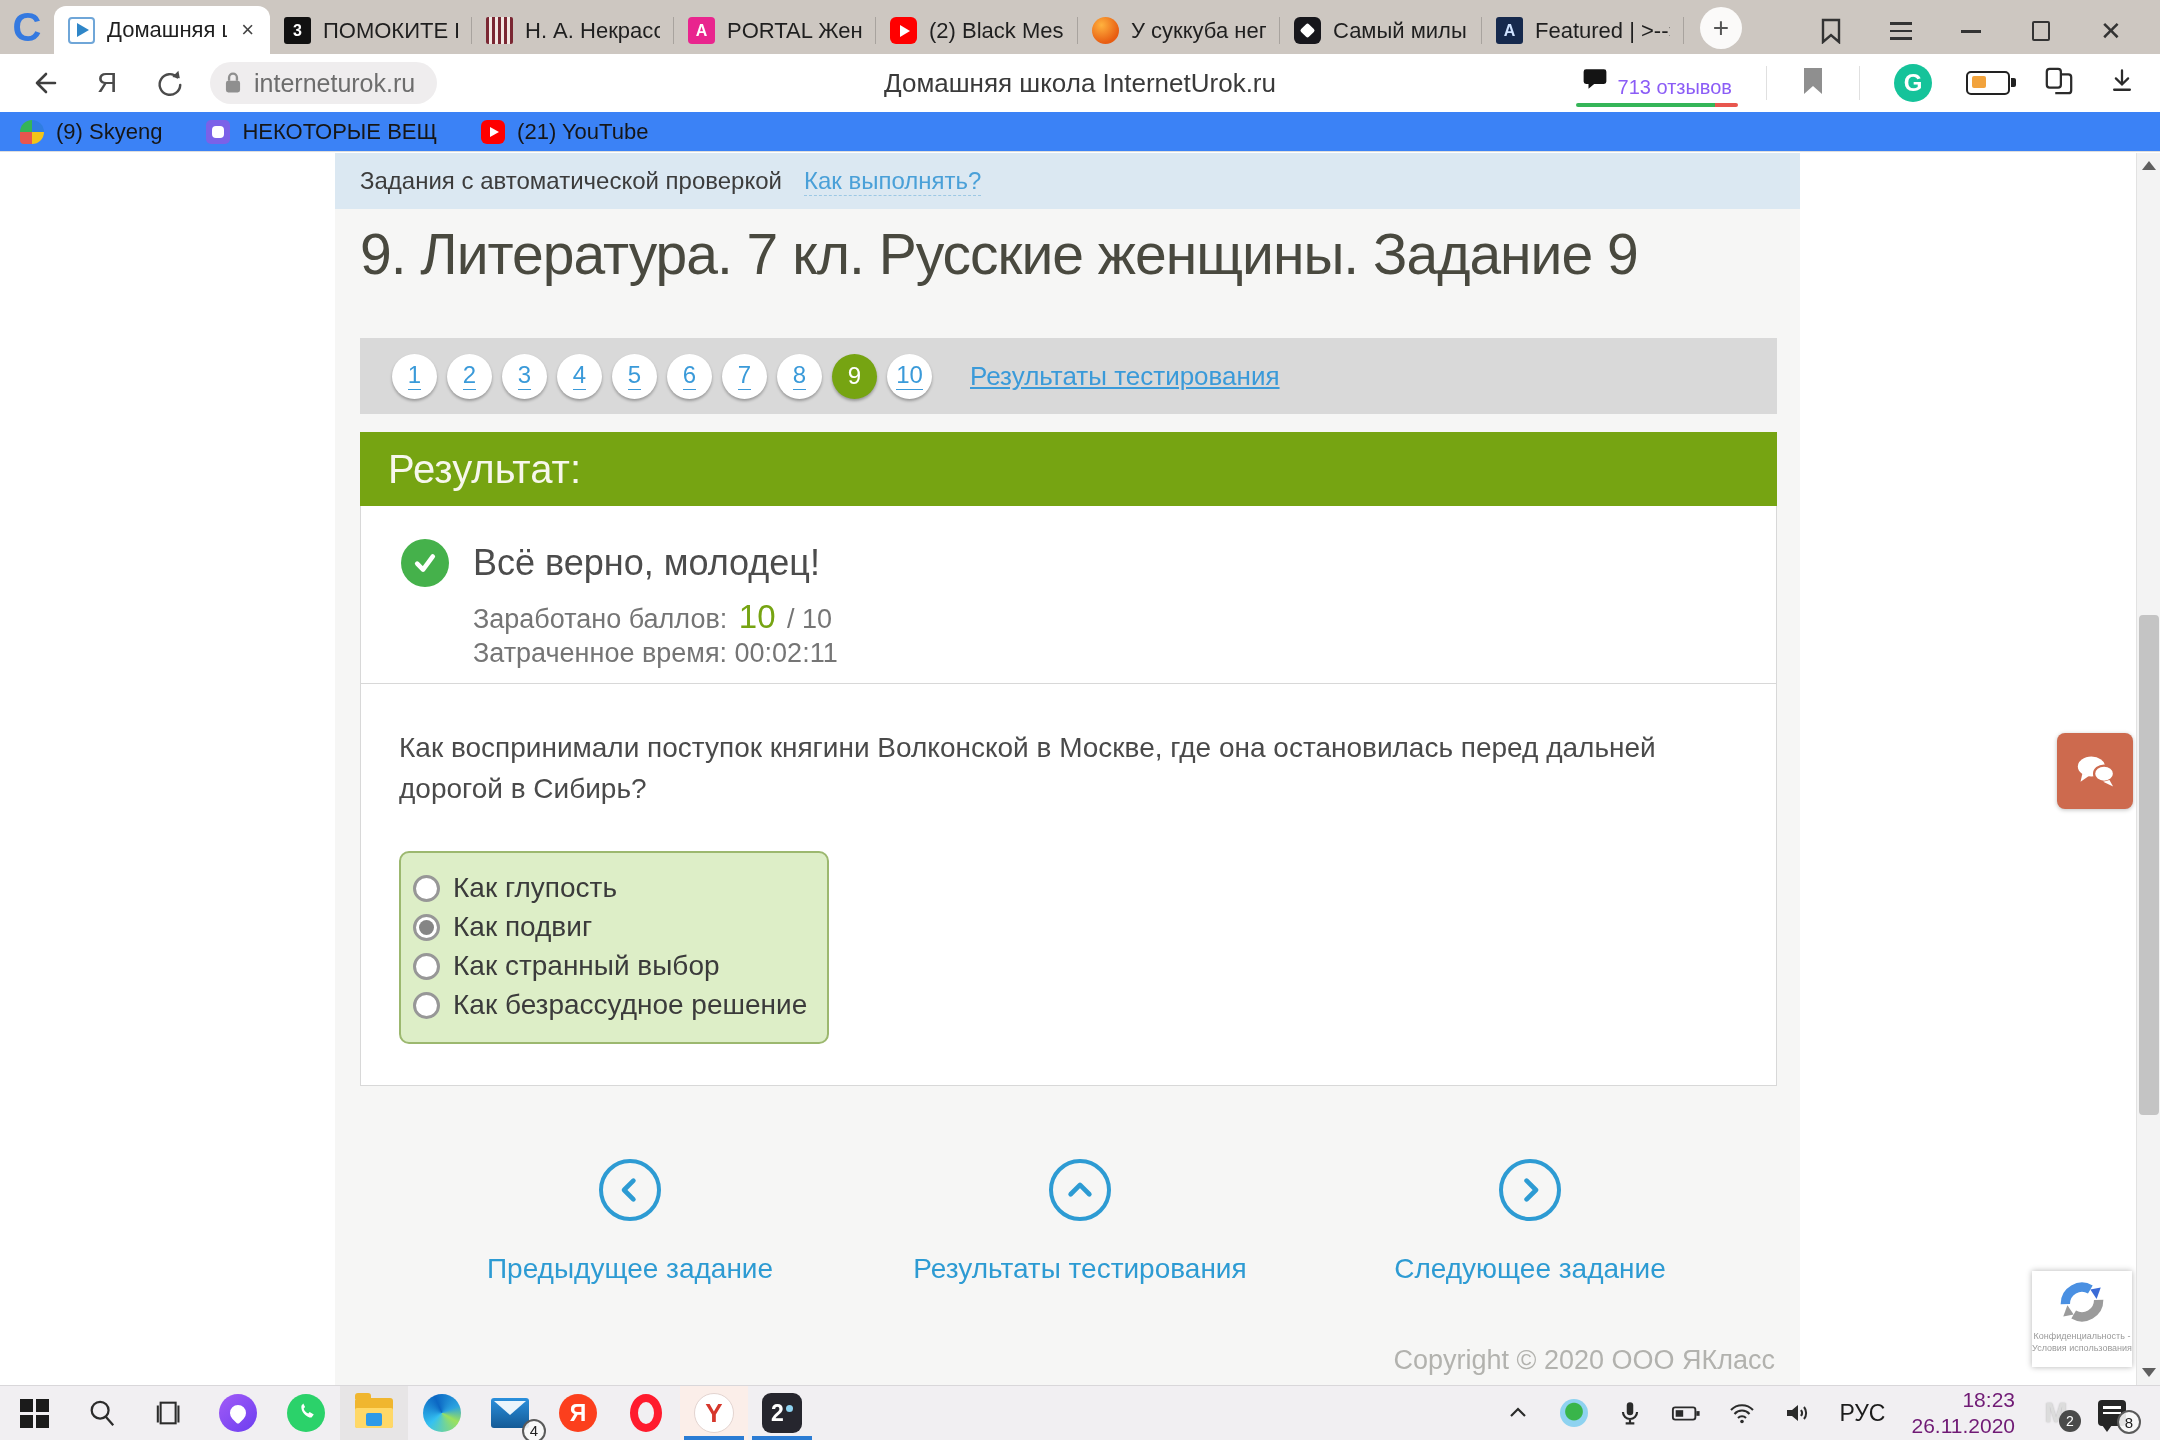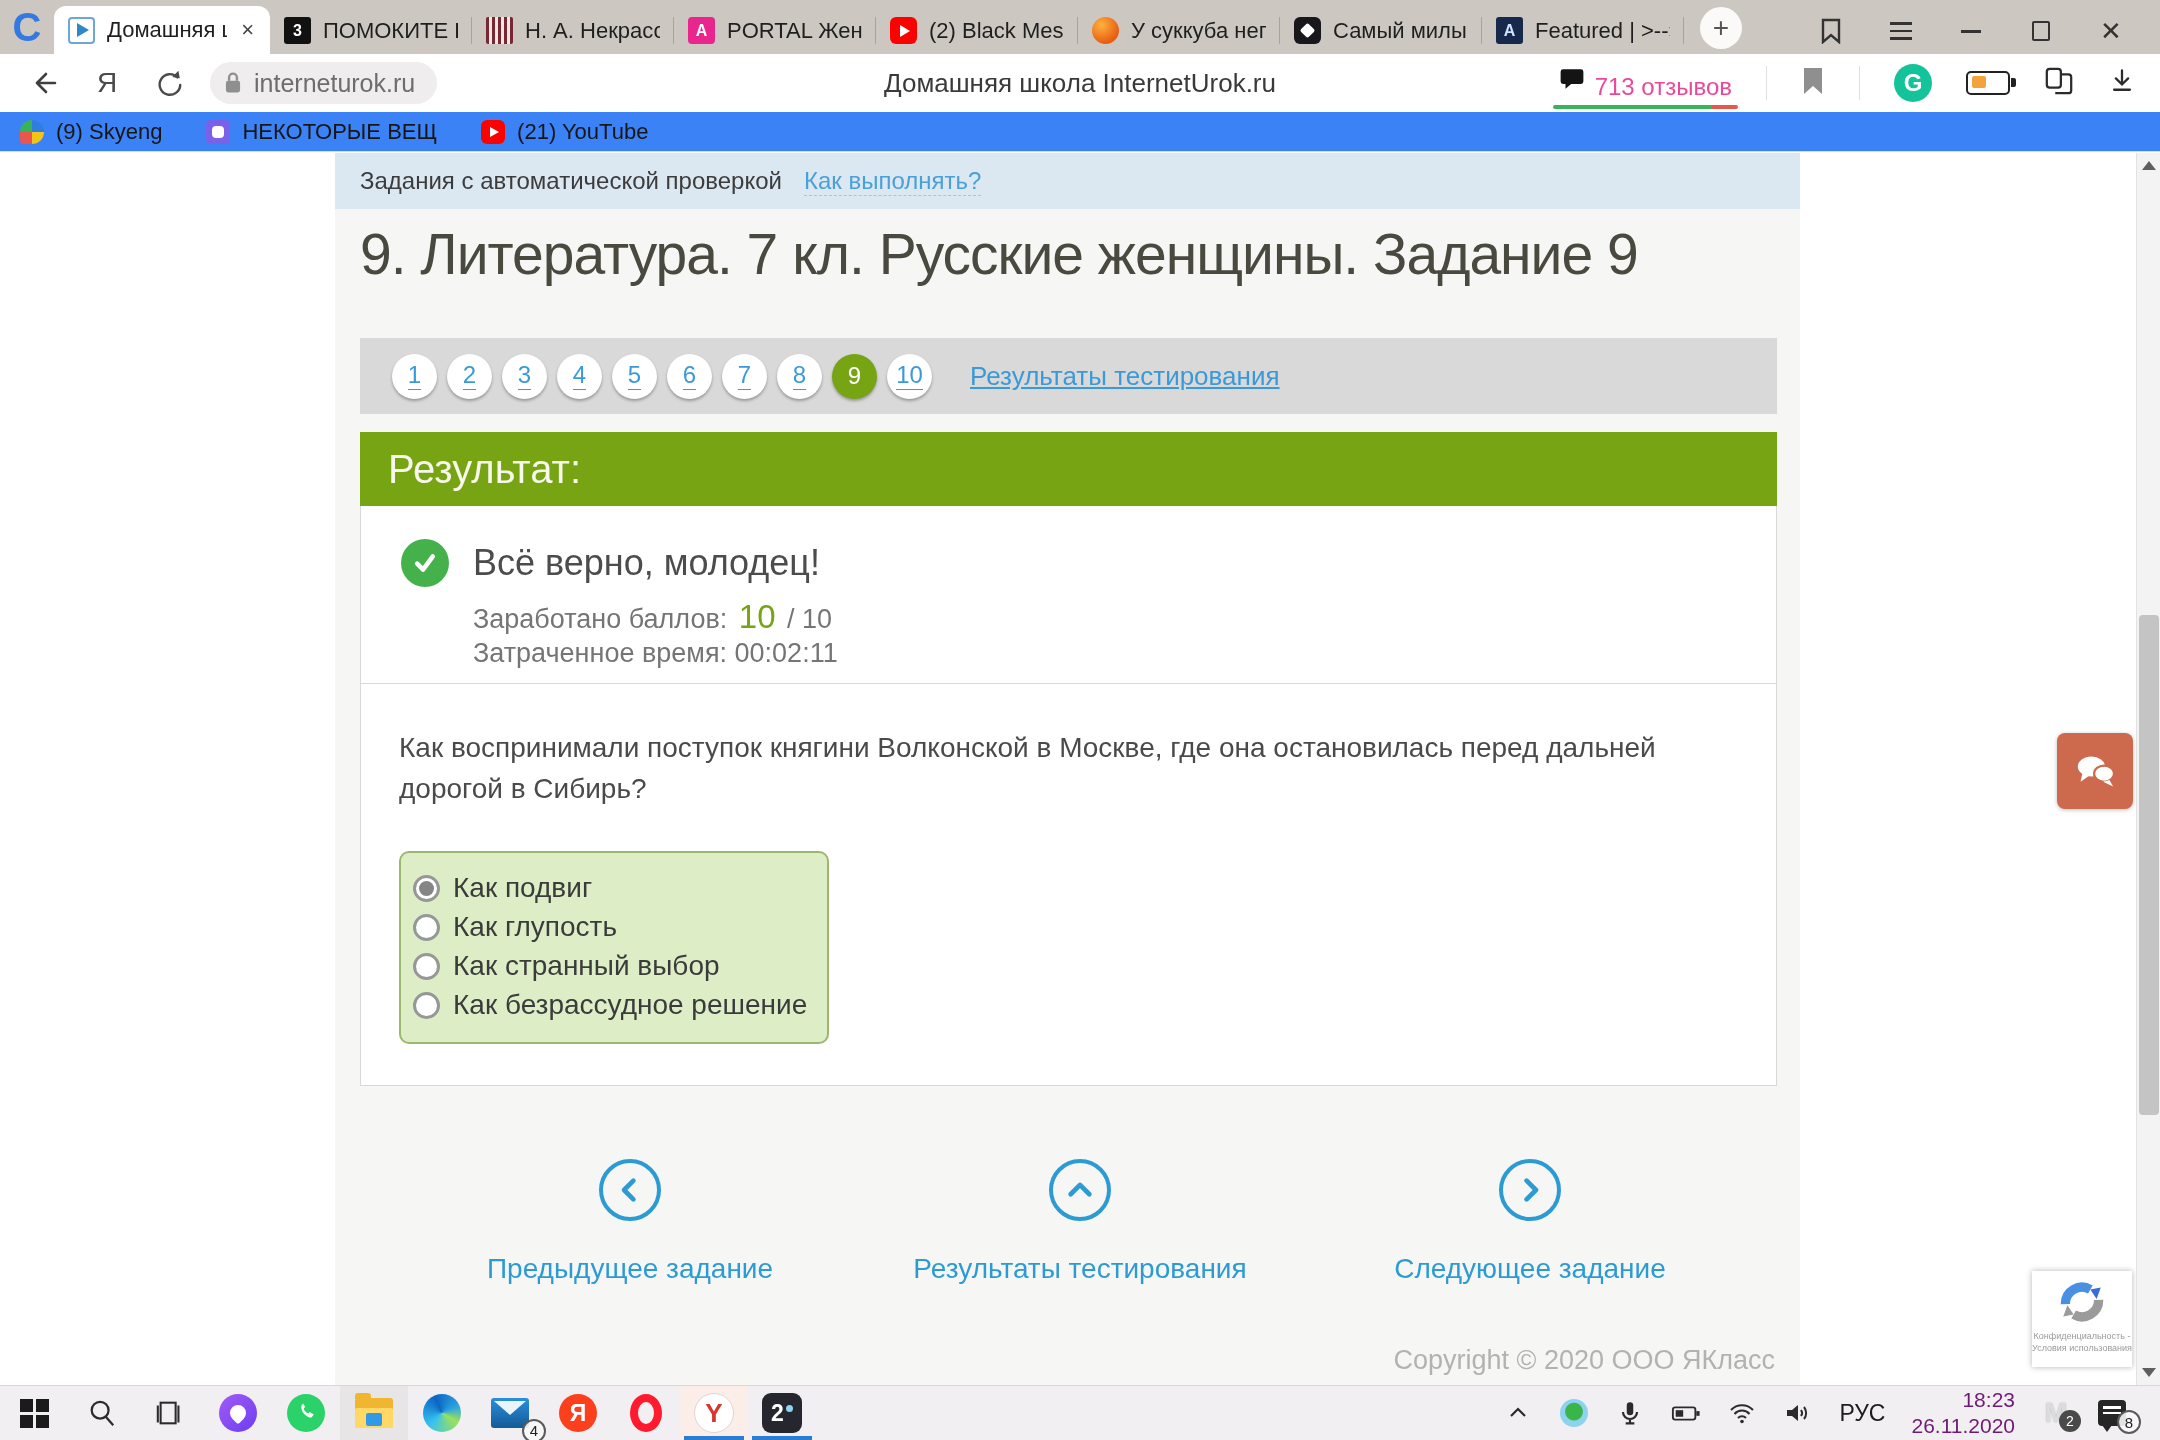--- a/index.html
+++ b/index.html
@@ -47,21 +47,21 @@
   .addressbar { position:absolute; top:54px; left:0; width:2160px; height:58px; background:#fff;
                 display:flex; align-items:center; }
   .nav-ic { margin-left:28px; width:34px; height:34px; display:flex; align-items:center; justify-content:center; }
   .ya-glyph { font-size:28px; color:#4b4b4b; }
   .url-pill { margin-left:24px; height:42px; background:#efedee; border-radius:21px;
               display:flex; align-items:center; padding:0 22px 0 12px; gap:10px; }
   .url-text { font-size:25px; color:#6d6d6d; }
   .center-title { position:absolute; left:50%; transform:translateX(-50%); font-size:26px; color:#3a3a3a; }
   .addr-right { position:absolute; right:24px; display:flex; align-items:center; gap:34px; }
   .reviews { display:flex; align-items:center; gap:10px; position:relative; padding-bottom:8px; }
-  .reviews .rv-text { font-size:24px; color:#ec4899;margin-top:16px; }
+  .reviews .rv-text { font-size:20px; color:#8b5cf6;margin-top:16px; }
   .reviews::after { content:""; position:absolute; left:-6px; right:-6px; bottom:0; height:4px;
        background:linear-gradient(to right, #35b558 0 86%, #e8564e 86% 100%); border-radius:2px; }
   .vdiv { width:1px; height:34px; background:#e0e0e0; }
   .grammarly { width:38px; height:38px; border-radius:50%; background:#15c39a; color:#fff;
                font-size:24px; font-weight:bold; display:flex; align-items:center; justify-content:center; }
   .batt-ext { width:44px; height:24px; border:2.5px solid #222; border-radius:5px; position:relative; }
   .batt-ext::before { content:""; position:absolute; left:4px; top:3px; width:14px; height:12px; background:#f2a33c; border-radius:2px;}
   .batt-ext::after { content:""; position:absolute; right:-8px; top:5px; width:5px; height:9px; background:#222; border-radius:0 2px 2px 0;}
 
   
@@ -409,27 +409,27 @@
           </div>
           <div class="time-line">
             <span>Затраченное время:</span>
             <span>00:02:11</span>
           </div>
         </div>
 
         <div class="question-sec">
           <div class="q-text">Как воспринимали поступок княгини Волконской в Москве, где она остановилась перед дальней дорогой в Сибирь?</div>
           <div class="options-box">
+            <div class="option">
+              <span class="radio"></span>
+              <span class="olabel">Как глупость</span>
+            </div>
             <div class="option selected">
               <span class="radio"></span>
               <span class="olabel">Как подвиг</span>
-            </div>
-            <div class="option">
-              <span class="radio"></span>
-              <span class="olabel">Как глупость</span>
             </div>
             <div class="option">
               <span class="radio"></span>
               <span class="olabel">Как странный выбор</span>
             </div>
             <div class="option">
               <span class="radio"></span>
               <span class="olabel">Как безрассудное решение</span>
             </div>
           </div>

